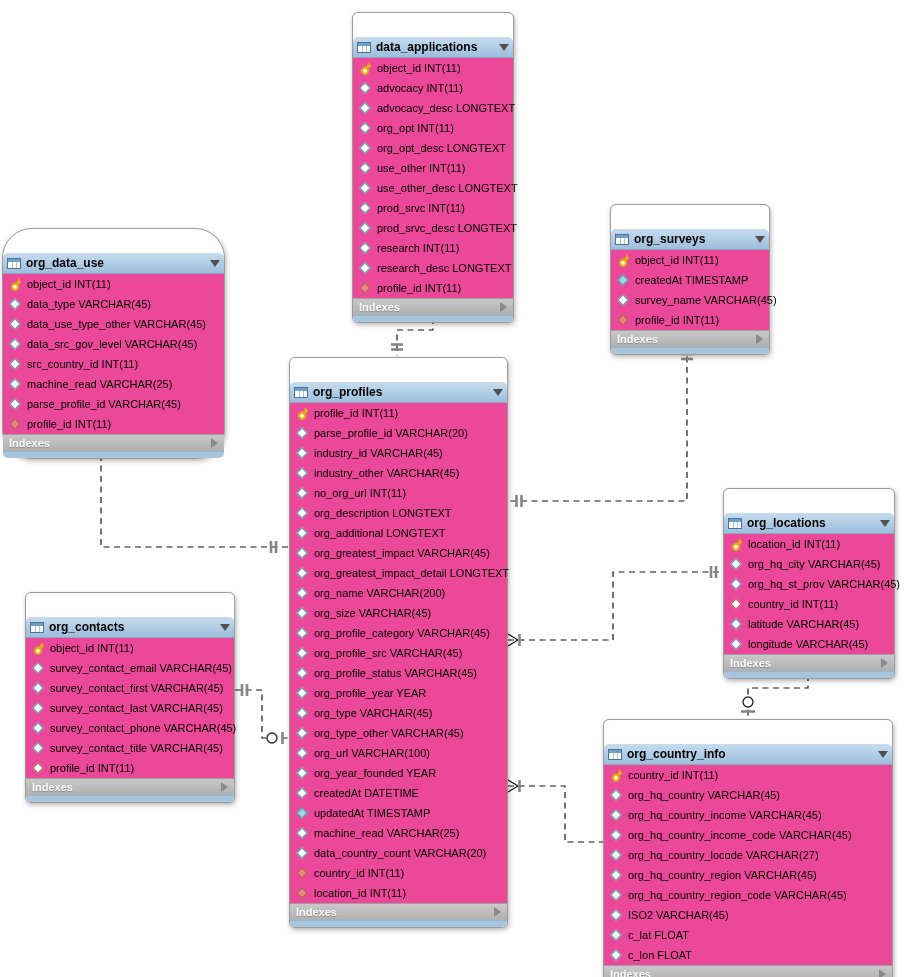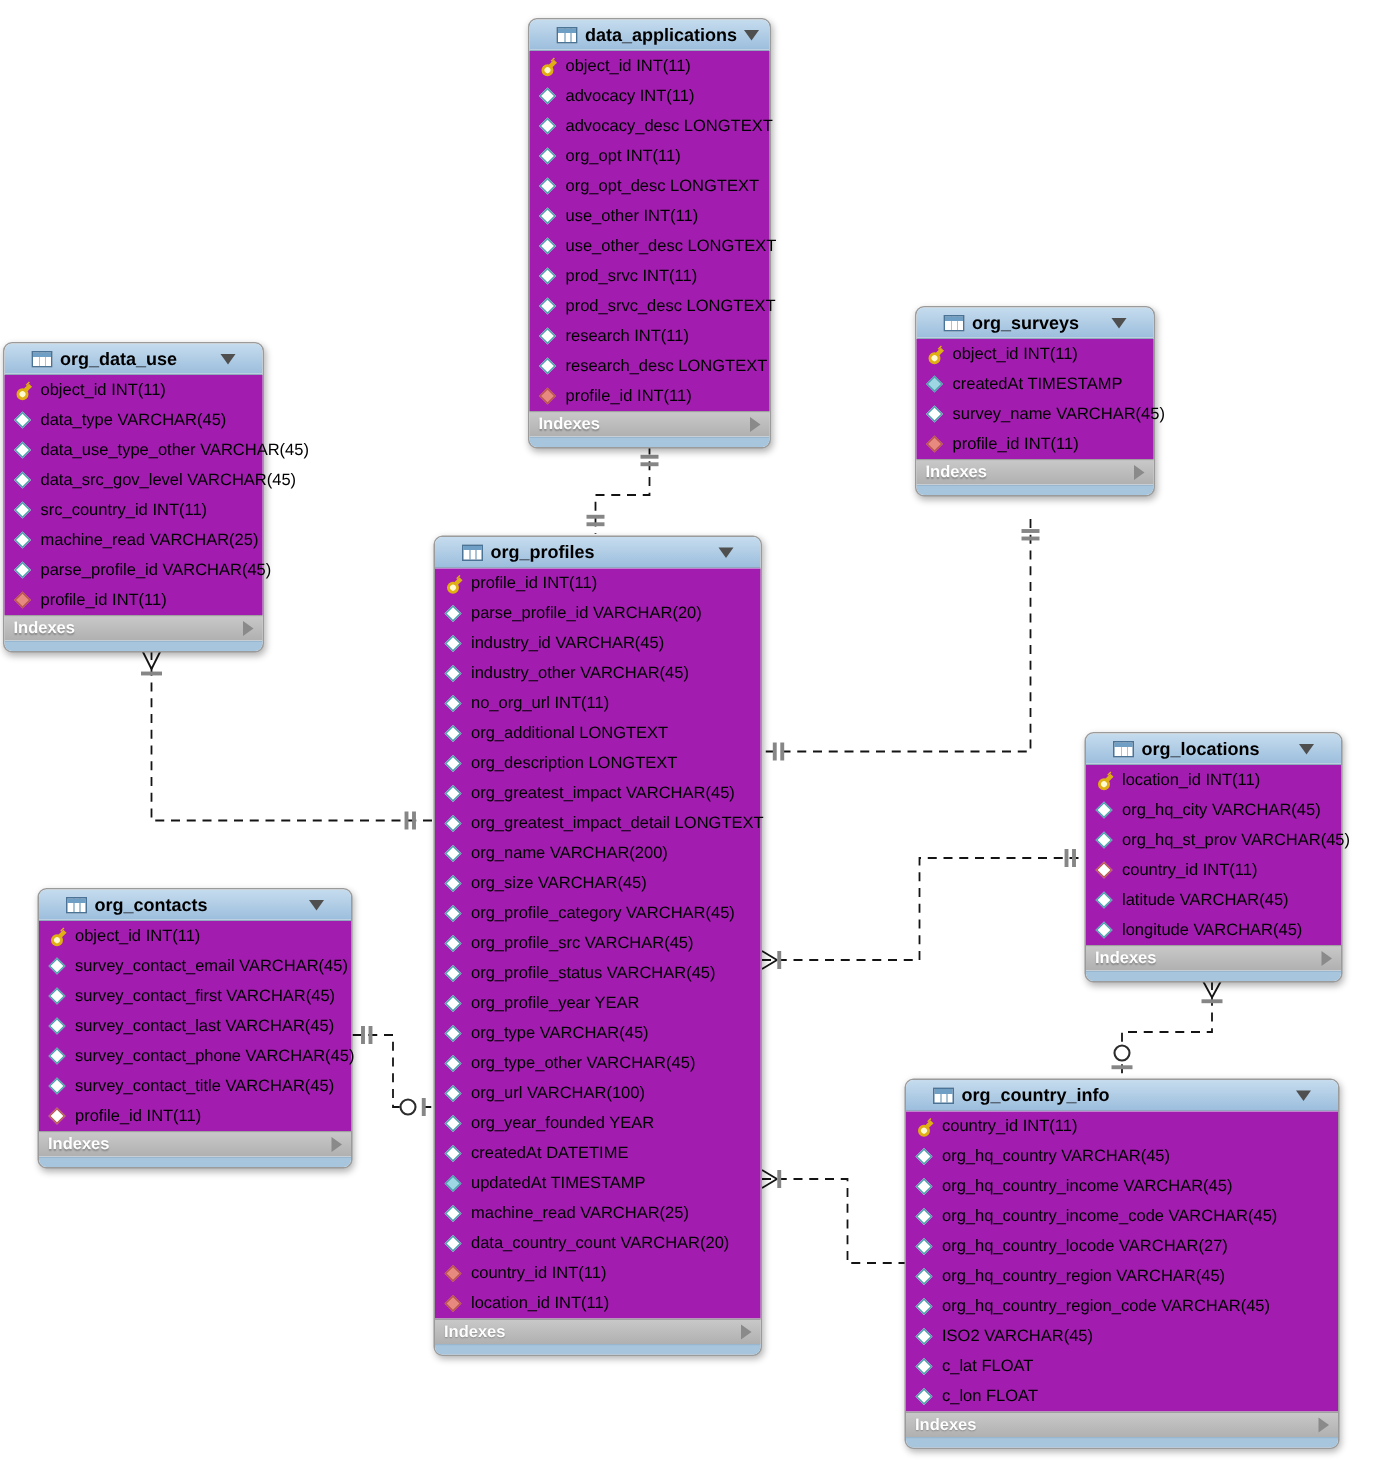--- a/index.html
+++ b/index.html
@@ -7,30 +7,30 @@
   #canvas { position:relative; width:915px; height:977px; background:#ffffff; overflow:hidden;
             font-family:"Liberation Sans", sans-serif; }
   #rel-svg { position:absolute; left:0; top:0; }
   .rel { fill:none; stroke:#141414; stroke-width:1.2; stroke-dasharray:6 4.5; }
   .tick { stroke:#868686; stroke-width:2.6; }
   .foot { fill:none; stroke:#141414; stroke-width:1.2; }
   .circ { fill:#ffffff; stroke:#2c2c2c; stroke-width:1.4; }
 
   .table { position:absolute; background:#ffffff; border:1px solid #9b9b9b; border-radius:6px;
            box-shadow:1px 2px 5px rgba(0,0,0,.3); }
-  .hdr { height:21px; display:flex; align-items:center; gap:5px; padding:0 18px;
+  .hdr { height:21px; display:flex; align-items:center; gap:5px; padding:0 4px;
          background:linear-gradient(#c6dcee,#9cbedd); border-bottom:1px solid #8fa8bd;
-         border-radius:5px 5px 0 0; }
+         border-radius:5px 5px 0 0;margin-top:24px; }
   .tbl-icon { width:14px; height:11px; flex:0 0 14px; border:1px solid #4a7396; background-color:#fff;
          background-image:linear-gradient(#6f9fc4 0 3px, transparent 3px),
            linear-gradient(to right, transparent 0 4px, #aac4d6 4px 5px, transparent 5px 8px, #aac4d6 8px 9px, transparent 9px); }
   .title { font-size:12px; font-weight:bold; color:#000; white-space:nowrap; }
   .collapse { margin-left:auto; width:0; height:0; border-left:5px solid transparent;
          border-right:5px solid transparent; border-top:7px solid #4f4f4f; }
-  .cols { background:#a21caf; }
+  .cols { background:#ec4899; }
   .col-row { height:20px; display:flex; align-items:center; gap:6px; padding:0 4px 0 6px; white-space:nowrap; }
   .col-text { font-size:11px; color:#000; }
   .ic { display:inline-block; }
   .ic-d { width:8px; height:8px; flex:0 0 8px; margin:0 2px; transform:rotate(45deg);
           border:1px solid #4ba3ad; background:#fff; }
   .d-teal-f { background:#9fd6e3; }
   .d-red { border-color:#b9564f; background:#fff; }
   .d-red-f { border-color:#b9564f; background:#e7897f; }
   .ic-key { position:relative; width:12px; height:12px; flex:0 0 12px; transform:rotate(-45deg); }
   .ic-key::before { content:""; position:absolute; left:0; top:4px; width:4px; height:4px;
@@ -168,21 +168,21 @@
           <span class="col-text">profile_id INT(11)</span>
         </div>
       </div>
     <div class="ftr">
       <span class="ftr-label">Indexes</span>
       <span class="expand"></span>
     </div>
     <div class="bottombar"></div>
   </div>
 
-  <div class="table" style="left:2px; top:228px; width:174px;">
+  <div class="table" style="left:2px; top:228px; width:223px;border-radius:30px;">
     <div class="hdr">
       <span class="tbl-icon"></span>
       <span class="title">org_data_use</span>
       <span class="collapse"></span>
     </div>
     <div class="cols">
         <div class="col-row">
           <span class="ic ic-key"></span>
           <span class="col-text">object_id INT(11)</span>
         </div>
@@ -275,25 +275,25 @@
         <div class="col-row">
           <span class="ic ic-d"></span>
           <span class="col-text">industry_other VARCHAR(45)</span>
         </div>
         <div class="col-row">
           <span class="ic ic-d"></span>
           <span class="col-text">no_org_url INT(11)</span>
         </div>
         <div class="col-row">
           <span class="ic ic-d"></span>
+          <span class="col-text">org_description LONGTEXT</span>
+        </div>
+        <div class="col-row">
+          <span class="ic ic-d"></span>
           <span class="col-text">org_additional LONGTEXT</span>
-        </div>
-        <div class="col-row">
-          <span class="ic ic-d"></span>
-          <span class="col-text">org_description LONGTEXT</span>
         </div>
         <div class="col-row">
           <span class="ic ic-d"></span>
           <span class="col-text">org_greatest_impact VARCHAR(45)</span>
         </div>
         <div class="col-row">
           <span class="ic ic-d"></span>
           <span class="col-text">org_greatest_impact_detail LONGTEXT</span>
         </div>
         <div class="col-row">

